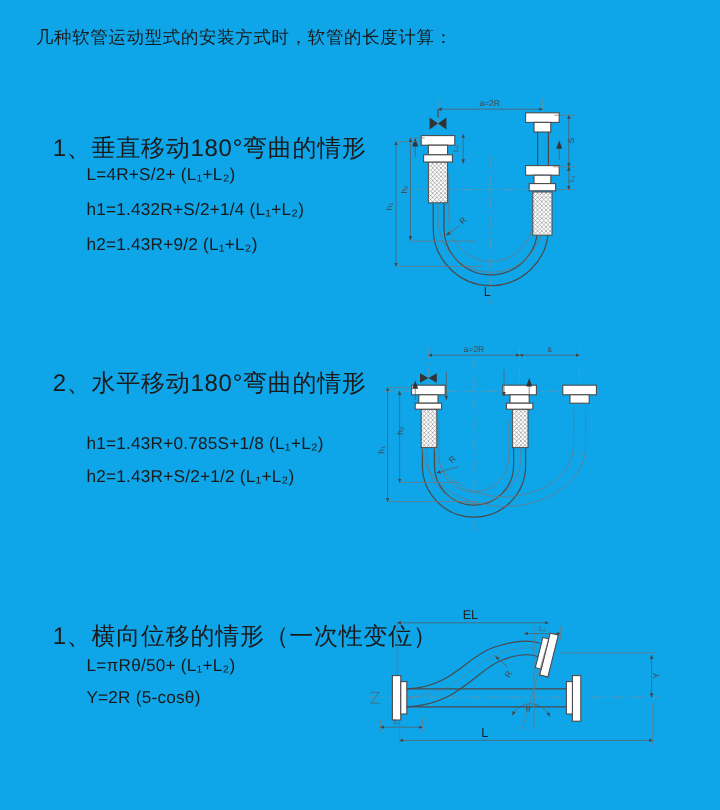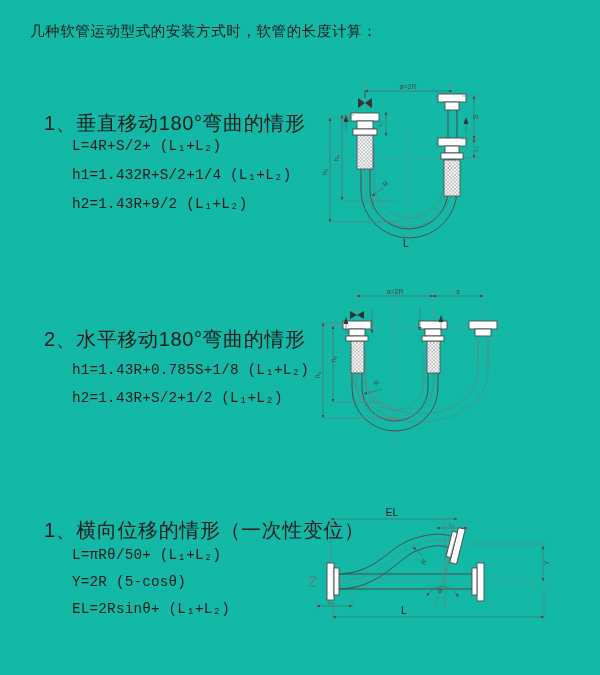--- a/index.html
+++ b/index.html
@@ -1,24 +1,24 @@
 <!DOCTYPE html>
 <html><head>
 <meta charset="utf-8">
 <style>
   html,body { margin:0; padding:0; }
   body {
     width:600px; height:675px; background:#ffffff;
     font-family:"Liberation Sans","DejaVu Sans",sans-serif;
   }
-  .page { position:relative; width:600px; height:675px; background:#14b8a6; overflow:hidden; }
+  .page { position:relative; width:600px; height:675px; background:#0ea5e9; overflow:hidden; }
   .t { position:absolute; white-space:nowrap; color:#1a1a1a; }
   .title { font-size:14.5px; letter-spacing:0.6px; font-weight:500; }
   .hd { font-size:20px; letter-spacing:0.6px; }
-  .fm { font-size:14.3px; letter-spacing:0.2px;font-family:Liberation Mono, monospace; }
+  .fm { font-size:14.3px; letter-spacing:0.2px; }
   svg { position:absolute; overflow:visible; }
   svg text { font-family:"Liberation Sans","DejaVu Sans",sans-serif; }
   .dt  { font-size:7px; fill:#444; }
   .dt6 { font-size:6px; fill:#555; }
   .dtl { font-size:10.5px; fill:#222; }
   .ln   { fill:none; stroke:#4a4a4a; stroke-width:1; }
   .thin { fill:none; stroke:#767676; stroke-width:0.6; }
   .dim  { fill:none; stroke:#5a5a5a; stroke-width:0.6; }
   .cl   { fill:none; stroke:#8f8f8f; stroke-width:0.5; stroke-dasharray:9 3 2 3; }
   .fit  { fill:#ffffff; stroke:#4a4a4a; stroke-width:0.9; }
@@ -28,28 +28,27 @@
 
 <div class="page">
 
   <div class="t title" style="left:30px; top:22px;">几种软管运动型式的安装方式时，软管的长度计算：</div>
 
   <div class="t hd" style="left:44px; top:110px;">1、垂直移动180°弯曲的情形</div>
   <div class="t fm" style="left:72px; top:138px;">L=4R+S/2+ (L₁+L₂)</div>
   <div class="t fm" style="left:72px; top:167px;">h1=1.432R+S/2+1/4 (L₁+L₂)</div>
   <div class="t fm" style="left:72px; top:196px;">h2=1.43R+9/2 (L₁+L₂)</div>
 
-  <div class="t hd" style="left:44px; top:306px;margin-top:20px;">2、水平移动180°弯曲的情形</div>
+  <div class="t hd" style="left:44px; top:306px;">2、水平移动180°弯曲的情形</div>
   <div class="t fm" style="left:72px; top:362px;">h1=1.43R+0.785S+1/8 (L₁+L₂)</div>
   <div class="t fm" style="left:72px; top:390px;">h2=1.43R+S/2+1/2 (L₁+L₂)</div>
 
   <div class="t hd" style="left:44px; top:517px;">1、横向位移的情形（一次性变位）</div>
   <div class="t fm" style="left:72px; top:547px;">L=πRθ/50+ (L₁+L₂)</div>
   <div class="t fm" style="left:72px; top:574px;">Y=2R (5-cosθ)</div>
-  <div class="t fm" style="left:72px; top:601px;">EL=2Rsinθ+ (L₁+L₂)</div>
 
   <svg style="left:310px; top:72px;" width="235" height="185" viewBox="310 72 235 185">
     <defs>
       <marker id="a1e" viewBox="0 0 10 10" refX="9" refY="5" markerWidth="6" markerHeight="6" orient="auto">
         <path d="M0,1 L10,5 L0,9 Z" fill="#444"></path>
         </marker>
       <marker id="a1s" viewBox="0 0 10 10" refX="1" refY="5" markerWidth="6" markerHeight="6" orient="auto">
         <path d="M10,1 L0,5 L10,9 Z" fill="#444"></path>
         </marker>
       <pattern id="hx1" width="3.5" height="3.5" patternUnits="userSpaceOnUse">

